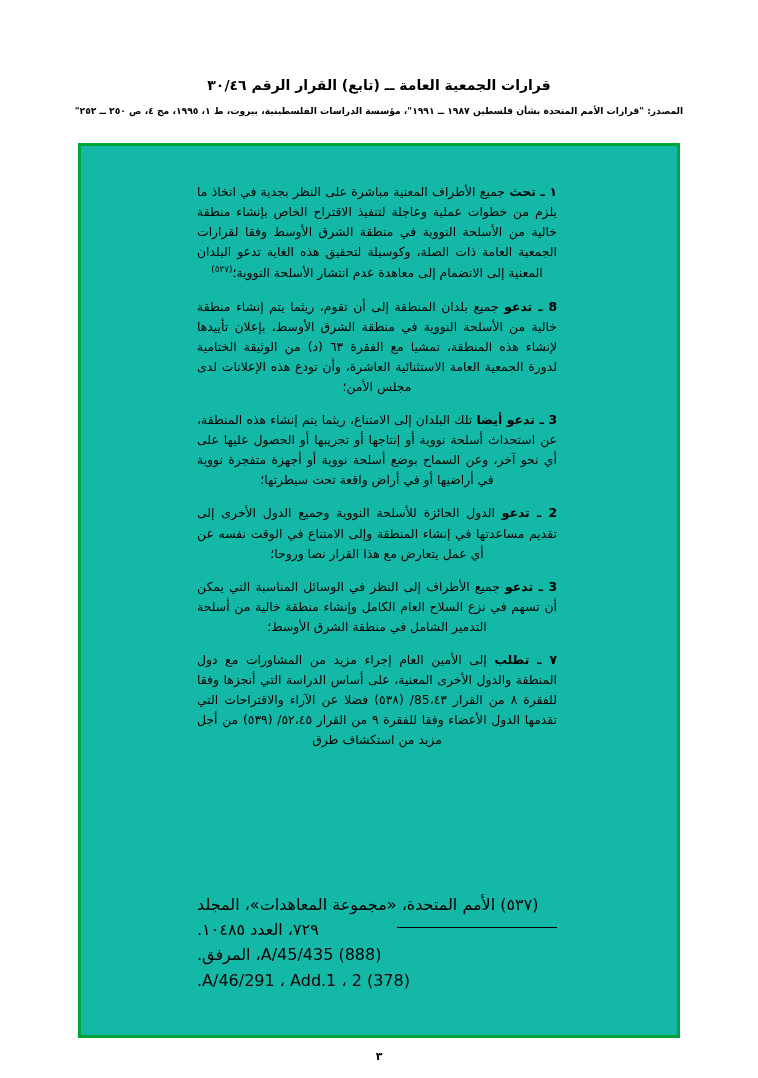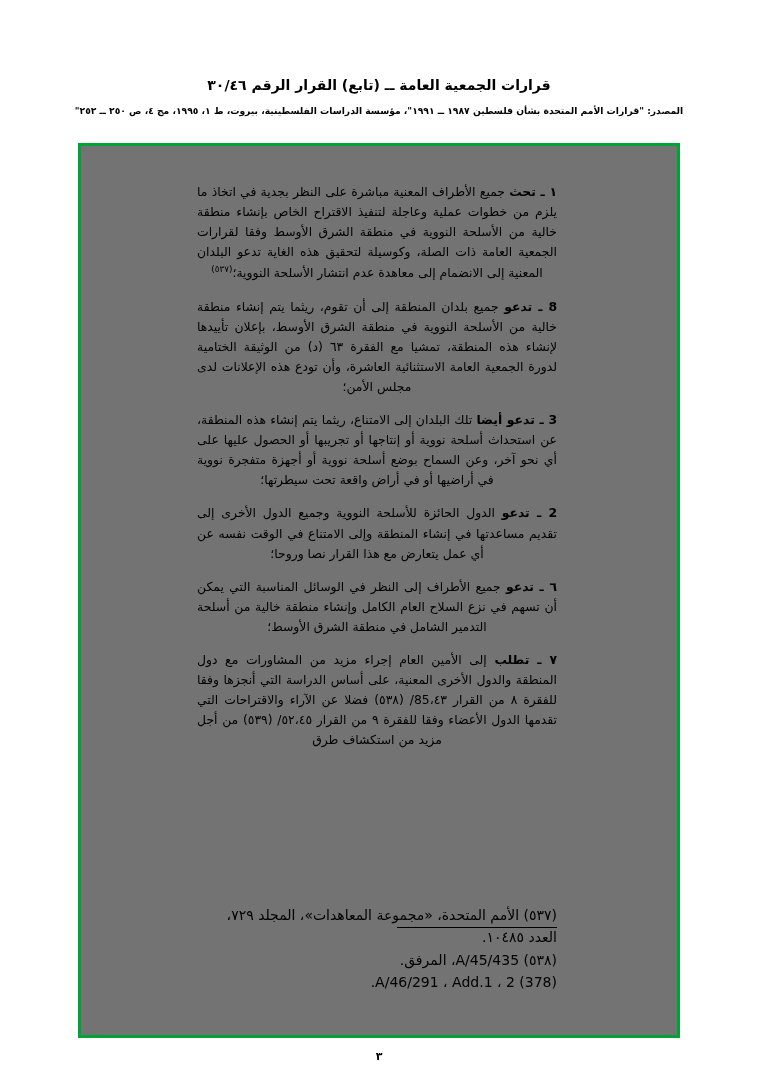--- a/index.html
+++ b/index.html
@@ -41,21 +41,21 @@
     line-height: 1.3;
   }
   .frame {
     position: absolute;
     top: 143px;
     left: 78px;
     width: 602px;
     height: 895px;
     border: 3px solid #00a436;
     box-sizing: border-box;
-    background: #737373;
+    background: #14b8a6;
   }
   .content {
     position: absolute;
     top: 36px;
     right: 120px;
     width: 360px;
     direction: rtl;
     text-align: justify;
     text-align-last: center;
   }
@@ -75,23 +75,23 @@
     right: 120px;
     width: 160px;
     border-top: 1px solid #000;
   }
   .footnotes {
     position: absolute;
     bottom: 40px;
     right: 120px;
     width: 360px;
     direction: rtl;
-    font-size: 14px;
+    font-size: 16px;
     line-height: 1.55;
-    text-align: right;
+    text-align: left;
     margin-top: 41px;
   }
   .footnotes div {
     margin-bottom: 1px;
   }
   .page-number {
     position: absolute;
     top: 1050px;
     left: 0;
     right: 0;
@@ -129,34 +129,34 @@
 
       <p class="para">
         <span class="lead">3 ـ تدعو أيضا</span><span> تلك البلدان إلى الامتناع، ريثما يتم إنشاء هذه المنطقة، عن استحداث أسلحة نووية أو إنتاجها أو تجريبها أو الحصول عليها على أي نحو آخر، وعن السماح بوضع أسلحة نووية أو أجهزة متفجرة نووية في أراضيها أو في أراض واقعة تحت سيطرتها؛</span>
       </p>
 
       <p class="para">
         <span class="lead">2 ـ تدعو</span><span> الدول الحائزة للأسلحة النووية وجميع الدول الأخرى إلى تقديم مساعدتها في إنشاء المنطقة وإلى الامتناع في الوقت نفسه عن أي عمل يتعارض مع هذا القرار نصا وروحا؛</span>
       </p>
 
       <p class="para">
-        <span class="lead">٦ ـ تدعو</span><span> جميع الأطراف إلى النظر في الوسائل المناسبة التي يمكن أن تسهم في نزع السلاح العام الكامل وإنشاء منطقة خالية من أسلحة التدمير الشامل في منطقة الشرق الأوسط؛</span>
+        <span class="lead">3 ـ تدعو</span><span> جميع الأطراف إلى النظر في الوسائل المناسبة التي يمكن أن تسهم في نزع السلاح العام الكامل وإنشاء منطقة خالية من أسلحة التدمير الشامل في منطقة الشرق الأوسط؛</span>
       </p>
 
       <p class="para">
         <span class="lead">٧ ـ تطلب</span><span> إلى الأمين العام إجراء مزيد من المشاورات مع دول المنطقة والدول الأخرى المعنية، على أساس الدراسة التي أنجزها وفقا للفقرة ٨ من القرار 85،٤٣/ (٥٣٨) فضلا عن الآراء والاقتراحات التي تقدمها الدول الأعضاء وفقا للفقرة ٩ من القرار ٥٢،٤٥/ (٥٣٩) من أجل مزيد من استكشاف طرق</span>
       </p>
 
     </div>
 
     <div class="fn-sep"></div>
 
     <div class="footnotes">
       <div>(٥٣٧) الأمم المتحدة، «مجموعة المعاهدات»، المجلد ٧٢٩، العدد ١٠٤٨٥.</div>
-      <div>(٥٣٨) A/45/435، المرفق.</div>
+      <div>(888) A/45/435، المرفق.</div>
       <div>(378) A/46/291 ، Add.1 ، 2.</div>
     </div>
 
   </div>
 
   <div class="page-number">٣</div>
 
 </div>
 
 </body></html>

